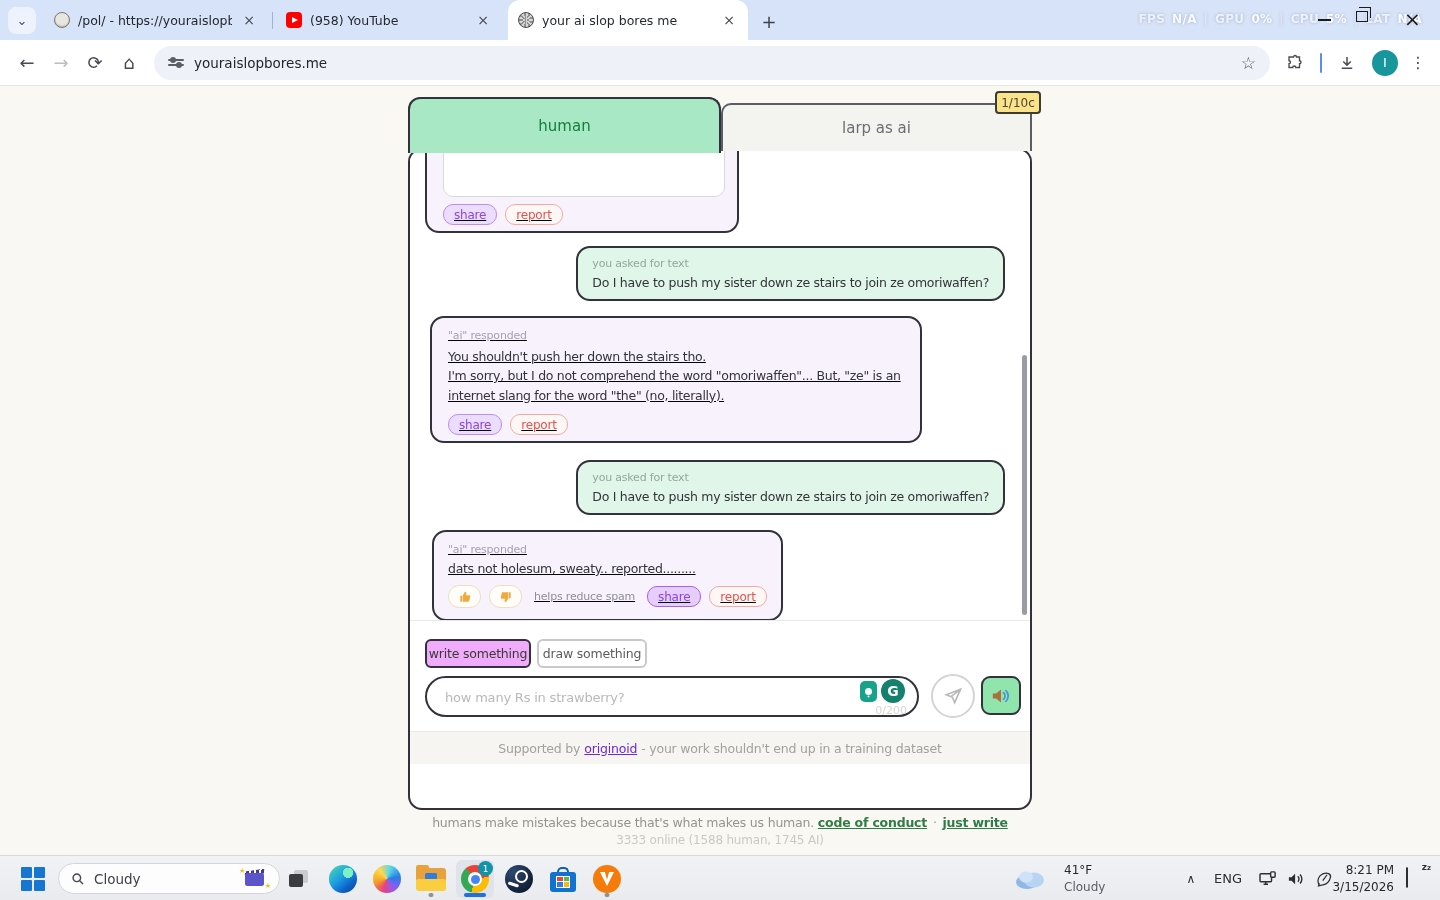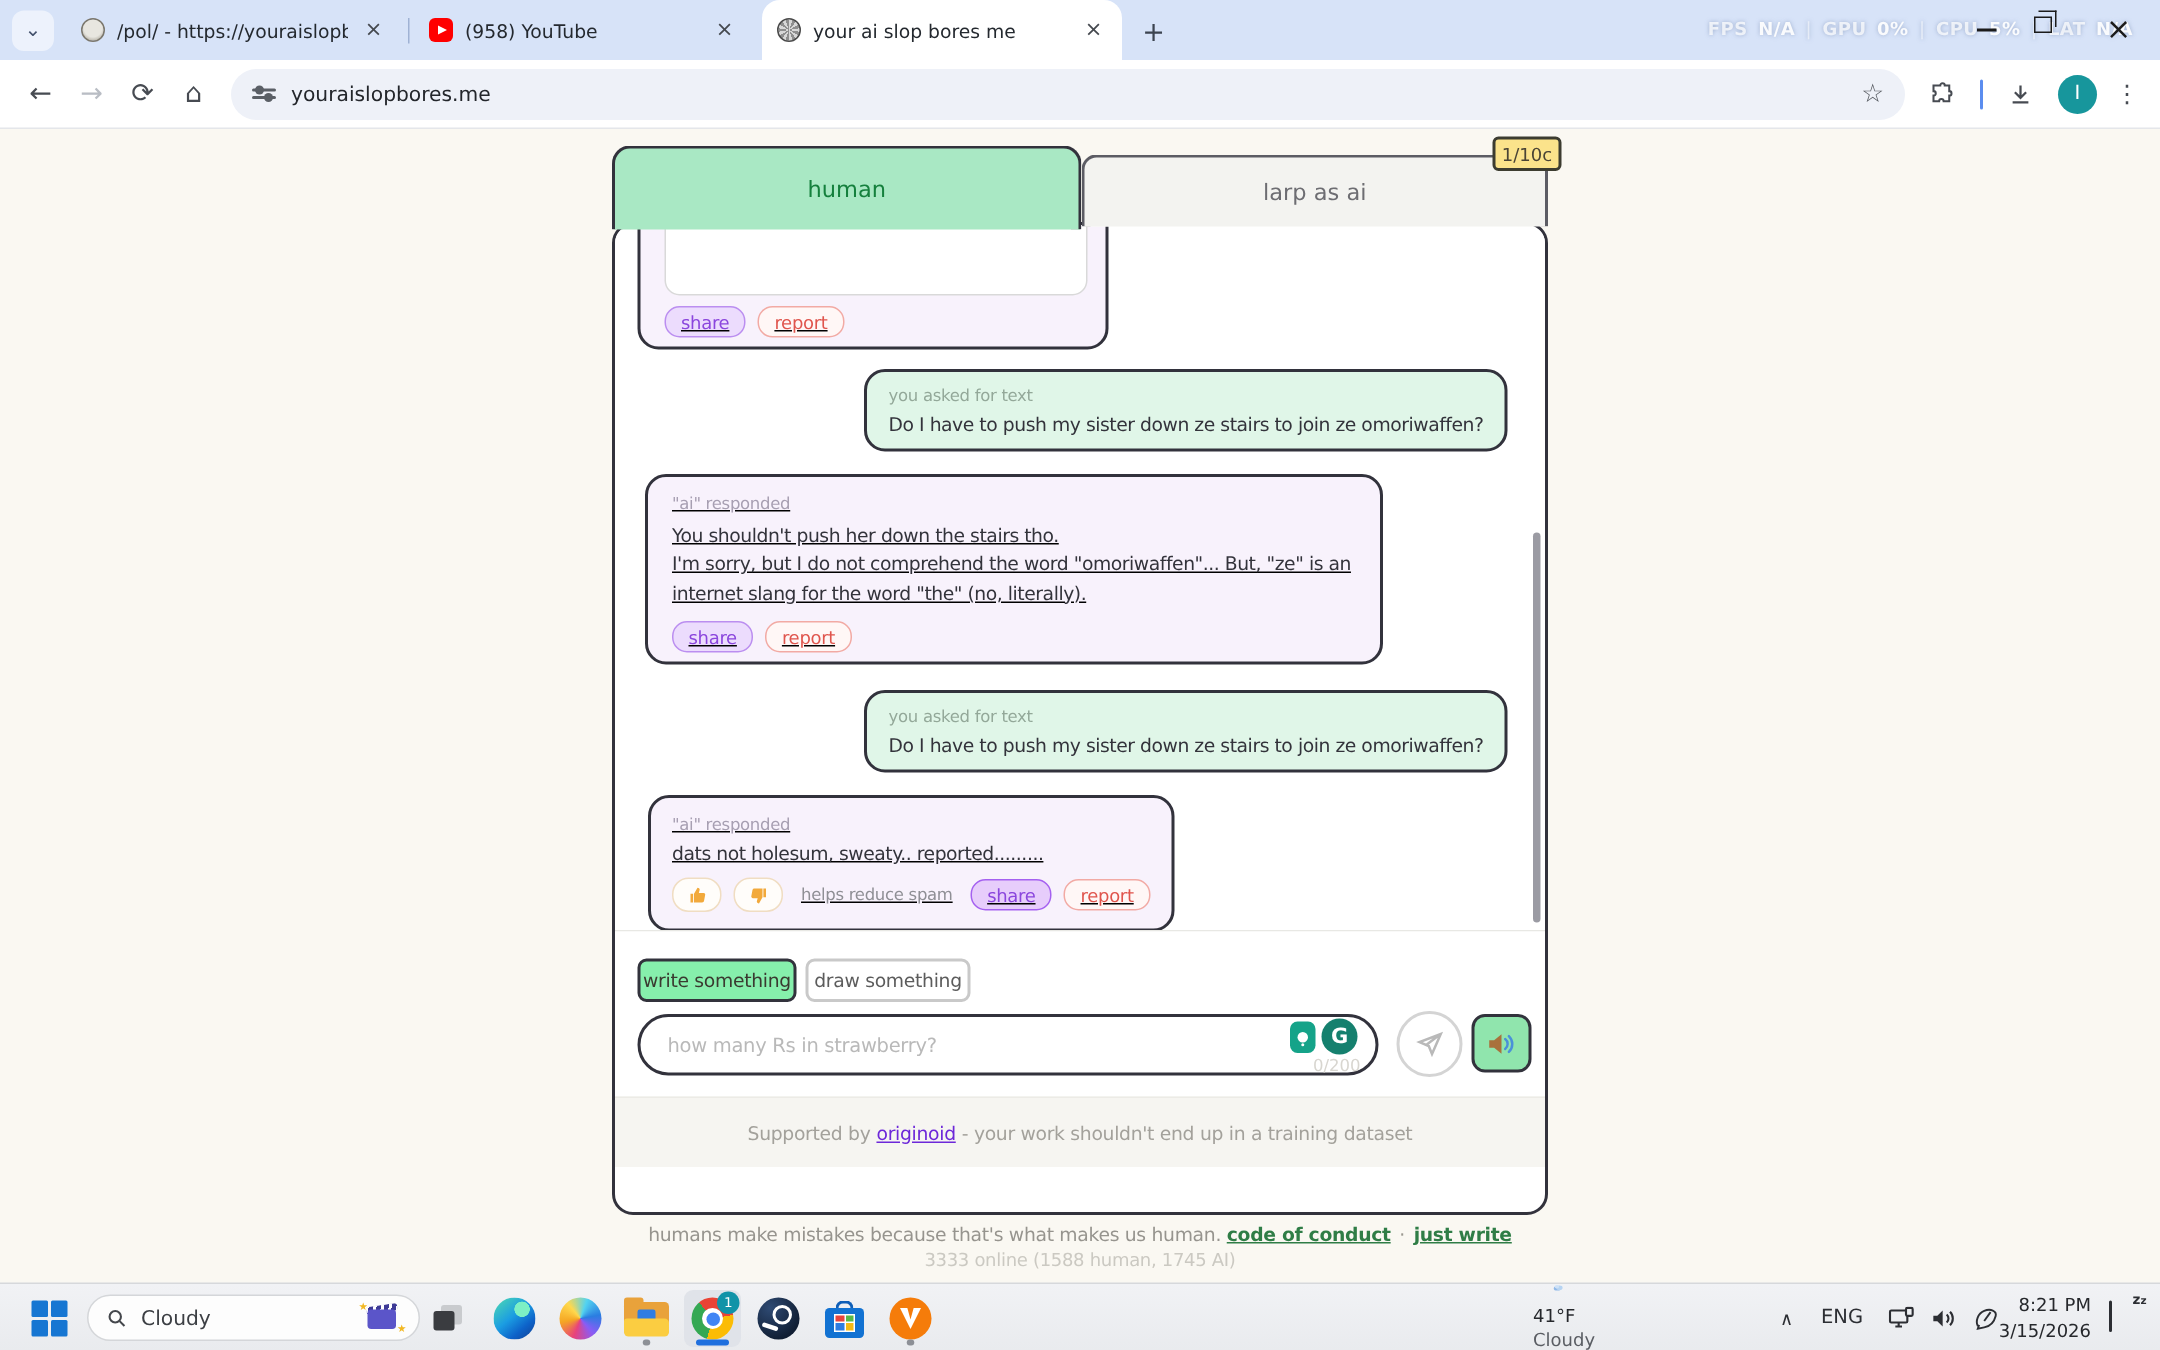--- a/index.html
+++ b/index.html
@@ -93,41 +93,41 @@
   .drawbox { background:#fff; border:1.5px solid #d9d9d9; border-radius:10px; }
   .thumbbtn { width:33px; height:23px; background:#fffdfa; border:1.5px solid #f0ddc2; border-radius:11px;
               display:flex; align-items:center; justify-content:center; cursor:pointer; }
   .fbnote { font-size:11px; color:#8f8f95; letter-spacing:-.2px; margin:0 4px; }
   .scrollthumb { position:absolute; right:3px; top:204px; width:5px; height:260px; background:#9b9ba3;
                  border-radius:3px; }
 
   .composer { position:absolute; top:525px; left:2px; width:620px; }
   .modebtn { position:absolute; top:17px; height:29px; display:flex; align-items:center; justify-content:center;
              font-size:12.5px; letter-spacing:-.2px; border-radius:6px; cursor:pointer; }
-  .modebtn.write { left:15px; width:106px; background:#86efac; border:2px solid #32323c; color:#3a3a30; }
+  .modebtn.write { left:15px; width:106px; background:#f0abfc; border:2px solid #32323c; color:#3a3a30; }
   .modebtn.draw { left:127px; width:110px; background:#fff; border:2px solid #c9c9c9; color:#5c5c5c; }
   .inputwrap { position:absolute; left:15px; top:54px; width:494px; height:41px; background:#fff;
                border:2px solid #32323c; border-radius:21px; }
   .inputwrap input { position:absolute; left:18px; top:2px; width:330px; height:34px; border:none; outline:none;
                      font-size:13px; letter-spacing:-.2px; color:#33333b; font-family:"DejaVu Sans",sans-serif;
                      background:transparent; }
   .inputwrap input::placeholder { color:#b9b9b9; }
   .gr-bulb { position:absolute; right:40px; top:3px; width:17px; height:21px; background:#15a389;
              border-radius:5px; display:flex; align-items:center; justify-content:center; }
   .gr-bulb::after { content:""; width:7px; height:7px; border-radius:50%; background:#fff; box-shadow:0 5px 0 -2.5px #fff; }
   .gr-g { position:absolute; right:12px; top:1px; width:24px; height:24px; border-radius:50%; background:#15806e;
           color:#fff; font-size:14px; font-weight:bold; display:flex; align-items:center; justify-content:center; }
   .charcount { position:absolute; right:10px; bottom:-2px; font-size:11px; color:#d8d6d0; }
   .sendbtn { position:absolute; left:521px; top:52px; width:44px; height:44px; border-radius:50%;
              border:2px solid #d4d4d4; background:#fff; display:flex; align-items:center; justify-content:center;
              cursor:pointer; }
   .speakbtn { position:absolute; left:571px; top:54px; width:40px; height:39px; border-radius:9px;
               background:#90e5ad; border:2px solid #32323c; display:flex; align-items:center; justify-content:center;
               cursor:pointer; }
-  .supported { position:absolute; top:634px; left:2px; width:620px; height:47px; background:#f6f5f1;
+  .supported { position:absolute; top:634px; left:2px; width:620px; height:33px; background:#f6f5f1;
                border-top:1px solid #ecebe6; display:flex; align-items:center; justify-content:center;
                font-size:12.5px; letter-spacing:-.2px; color:#a3a19b; gap:4px; }
   .supported a { color:#6d28d9; text-decoration:underline; cursor:pointer; }
 
   .foot1 { position:absolute; top:729px; width:100%; text-align:center; font-size:12.5px; letter-spacing:-.2px;
            color:#96948e; }
   .foot1 a { color:#2f7d46; font-weight:bold; text-decoration:underline; cursor:pointer; }
   .foot1 .dot { color:#9a9890; margin:0 2px; }
   .foot2 { position:absolute; top:747px; width:100%; text-align:center; font-size:12px; letter-spacing:-.2px;
            color:#cbc9c2; }
@@ -182,21 +182,21 @@
   .storeicon .handle { position:absolute; left:7px; top:0; width:12px; height:8px; border:2.5px solid #0f5fb8;
                        border-bottom:none; border-radius:5px 5px 0 0; }
   .storeicon .bag { position:absolute; left:0; top:5px; width:26px; height:20px; background:#1272d2; border-radius:3px; }
   .storeicon .grid { position:absolute; left:6px; top:9px; width:14px; height:12px; background:#fff;
                      display:grid; grid-template-columns:1fr 1fr; grid-template-rows:1fr 1fr; gap:1px; padding:1px; }
   .storeicon .grid i:nth-child(1){background:#e8453c}.storeicon .grid i:nth-child(2){background:#58b947}
   .storeicon .grid i:nth-child(3){background:#2f7de1}.storeicon .grid i:nth-child(4){background:#f5b914}
   .orangeicon { position:relative; width:28px; height:28px; border-radius:50%; background:#f57c0a; overflow:hidden; }
   .orangeicon::before { content:""; position:absolute; left:7px; top:7px; width:14px; height:14px; background:#fff;
                         clip-path:polygon(50% 100%, 0 0, 35% 0, 50% 55%, 65% 0, 100% 0); }
-  .tray { position:absolute; top:0; height:45px; display:flex; align-items:center;flex-direction:column; }
+  .tray { position:absolute; top:0; height:45px; display:flex; align-items:center; }
   .weather { left:1014px; gap:8px; cursor:pointer; }
   .wtext { font-size:12px; color:#26282c; line-height:1.35; }
   .trayglyph { position:absolute; top:0; height:45px; display:flex; align-items:center; justify-content:center;
                color:#2c2e33; cursor:pointer; }
   .clock { position:absolute; right:46px; top:0; height:45px; display:flex; flex-direction:column;
            justify-content:center; align-items:flex-end; font-size:12px; color:#26282c; line-height:1.4; cursor:pointer; }
   .notif { position:absolute; right:12px; top:12px; width:22px; height:20px; cursor:pointer; }
   .notif .bubble { width:20px; height:17px; border:1.6px solid #2c2e33; border-radius:4px; position:relative; }
   .notif .zz { position:absolute; right:-3px; top:-6px; font-size:9px; color:#2c2e33; font-weight:bold; }
 </style>

